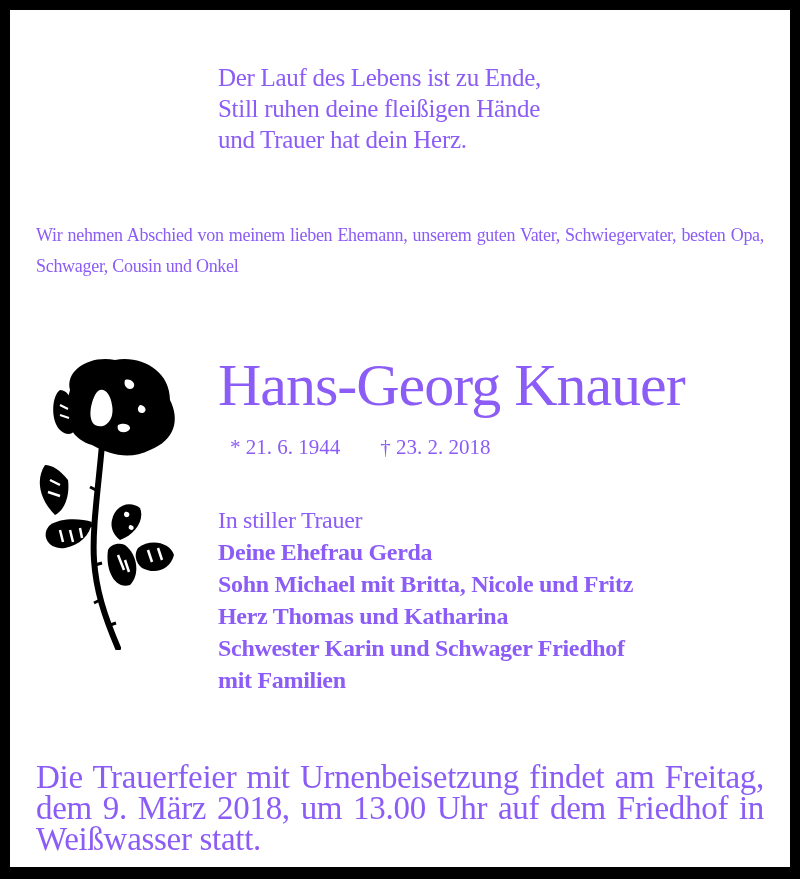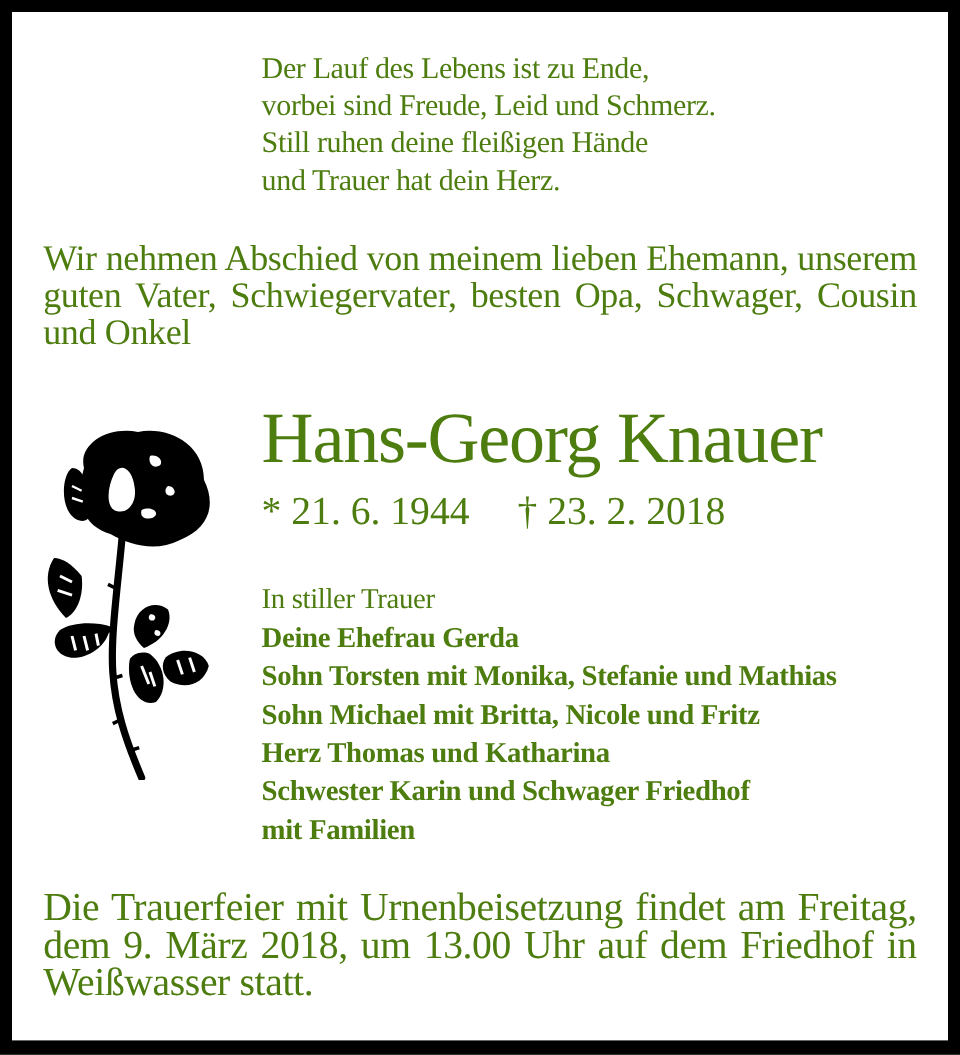--- a/index.html
+++ b/index.html
@@ -1,53 +1,51 @@
 <!DOCTYPE html>
 <html><head>
 <meta charset="utf-8">
 <style>
   html, body { margin:0; padding:0; }
   body { width:800px; height:879px; background:#000; position:relative; overflow:hidden; }
   .card { position:absolute; left:10px; top:10px; width:780px; height:857px; background:#fff; }
-  .serif { font-family:"Liberation Serif","DejaVu Serif",serif; color:#4d7c0f; }
+  .serif { font-family:"Liberation Serif","DejaVu Serif",serif; color:#8b5cf6;margin-top:20px; }
   .poem { position:absolute; left:208px; top:32px; font-size:25px; line-height:31px; letter-spacing:-0.3px; }
   .poem div { white-space:nowrap; }
-  .intro { position:absolute; left:26px; top:190px; width:728px; font-size:30px; line-height:31px; text-align:justify; letter-spacing:-0.3px; }
+  .intro { position:absolute; left:26px; top:190px; width:728px; font-size:18px; line-height:31px; text-align:justify; letter-spacing:-0.3px; }
   .name { position:absolute; left:208px; top:322px; font-size:60px; line-height:66px; font-weight:normal; letter-spacing:-1px; white-space:nowrap; }
-  .dates { position:absolute; left:208px; top:402px; font-size:33px; line-height:31px; white-space:nowrap; }
+  .dates { position:absolute; left:220px; top:402px; font-size:21px; line-height:31px; white-space:nowrap; }
   .dates span.gap { display:inline-block; width:40px; }
   .mourners { position:absolute; left:208px; top:474px; font-size:24px; line-height:32px; letter-spacing:-0.3px; }
   .mourners div { white-space:nowrap; }
   .mourners .b { font-weight:bold; }
   .funeral { position:absolute; left:26px; top:732px; width:728px; font-size:33px; line-height:31px; text-align:justify; letter-spacing:-0.3px; }
   .rose { position:absolute; left:30px; top:350px; width:150px; height:300px; }
 </style>
 </head>
 <body>
 
 <div class="card">
   <div class="poem serif">
     <div>Der Lauf des Lebens ist zu Ende,</div>
-    <div>vorbei sind Freude, Leid und Schmerz.</div>
     <div>Still ruhen deine fleißigen Hände</div>
     <div>und Trauer hat dein Herz.</div>
   </div>
 
   <div class="intro serif">Wir nehmen Abschied von meinem lieben Ehemann, unserem guten Vater, Schwiegervater, besten Opa, Schwager, Cousin und Onkel</div>
 
   <div class="name serif">Hans-Georg Knauer</div>
 
   <div class="dates serif">
     <span>* 21. 6. 1944</span><span class="gap"></span><span>† 23. 2. 2018</span>
   </div>
 
   <div class="mourners serif">
     <div>In stiller Trauer</div>
     <div class="b">Deine Ehefrau Gerda</div>
-    <div class="b">Sohn Torsten mit Monika, Stefanie und Mathias</div>
     <div class="b">Sohn Michael mit Britta, Nicole und Fritz</div>
     <div class="b">Herz Thomas und Katharina</div>
     <div class="b">Schwester Karin und Schwager Friedhof</div>
     <div class="b">mit Familien</div>
   </div>
 
   <div class="funeral serif">Die Trauerfeier mit Urnenbeisetzung findet am Freitag, dem 9. März 2018, um 13.00 Uhr auf dem Friedhof in Weißwasser statt.</div>
 </div>
 
 <svg class="rose" viewBox="0 0 150 300" xmlns="http://www.w3.org/2000/svg">

